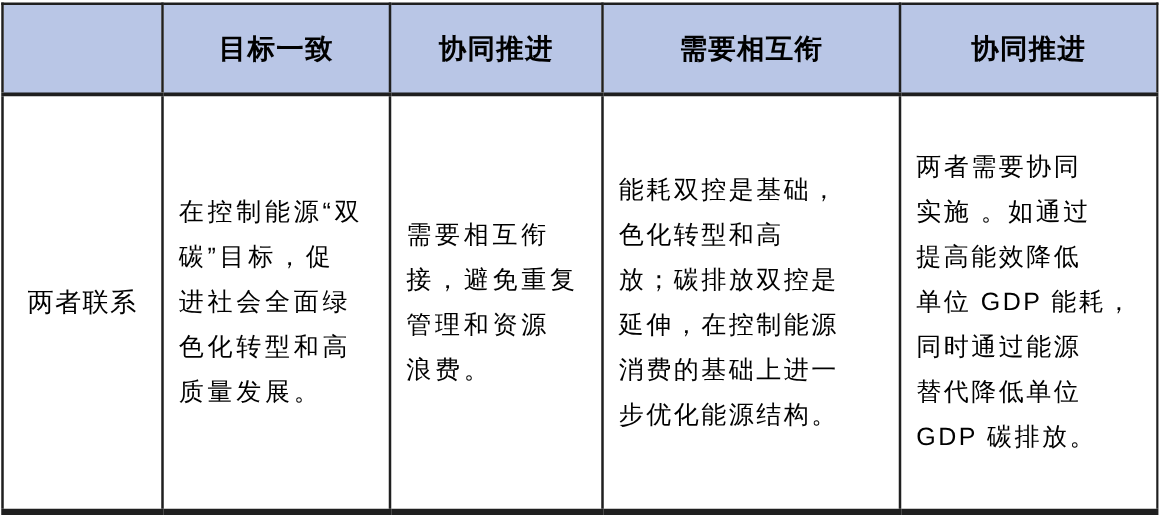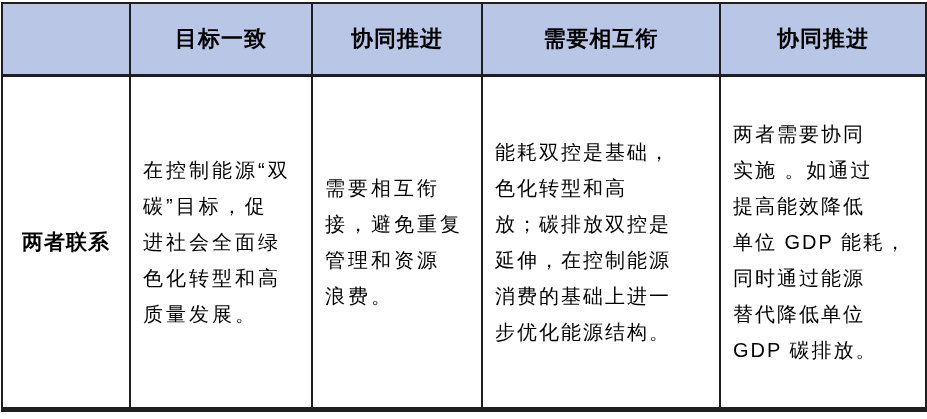--- a/index.html
+++ b/index.html
@@ -44,21 +44,21 @@
     font-size: 22px;
     font-weight: bold;
     text-align: center;
     vertical-align: middle;
     letter-spacing: 1px;
     border-bottom-width: 3px;
   }
   
   .rel-table tbody th.rowlabel {
     background: var(--cell-bg);
-    font-weight: bold;
+    font-weight: normal;
     font-size: 21px;
     text-align: center;
     vertical-align: middle;
     letter-spacing: 1px;
     border-bottom-width: 5px;
   }
   .rel-table tbody td {
     background: var(--cell-bg);
     vertical-align: middle;
     text-align: left;

